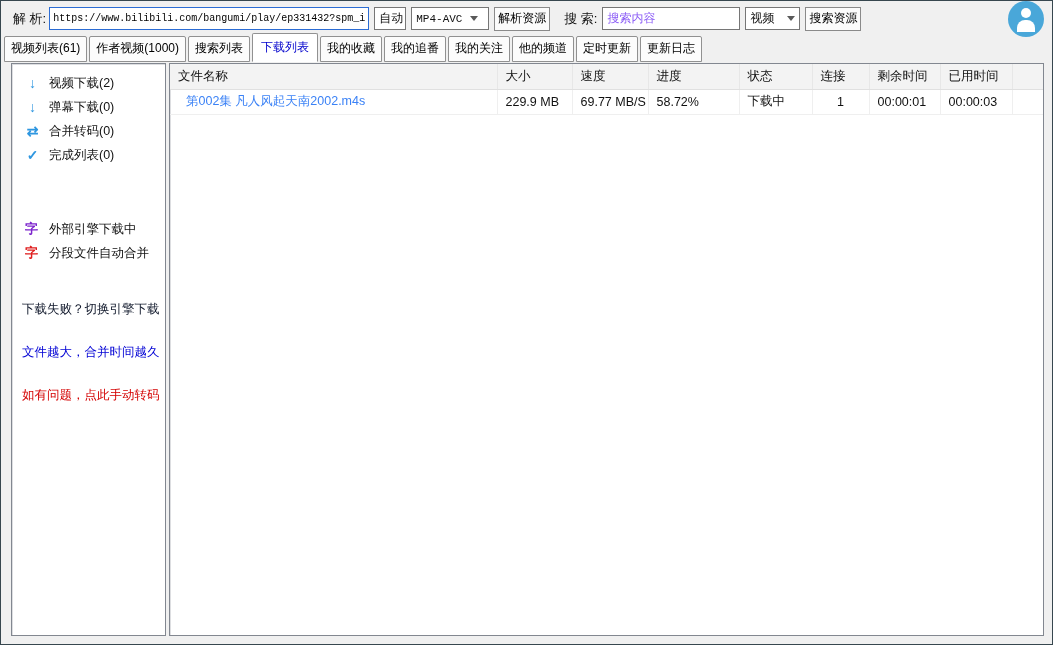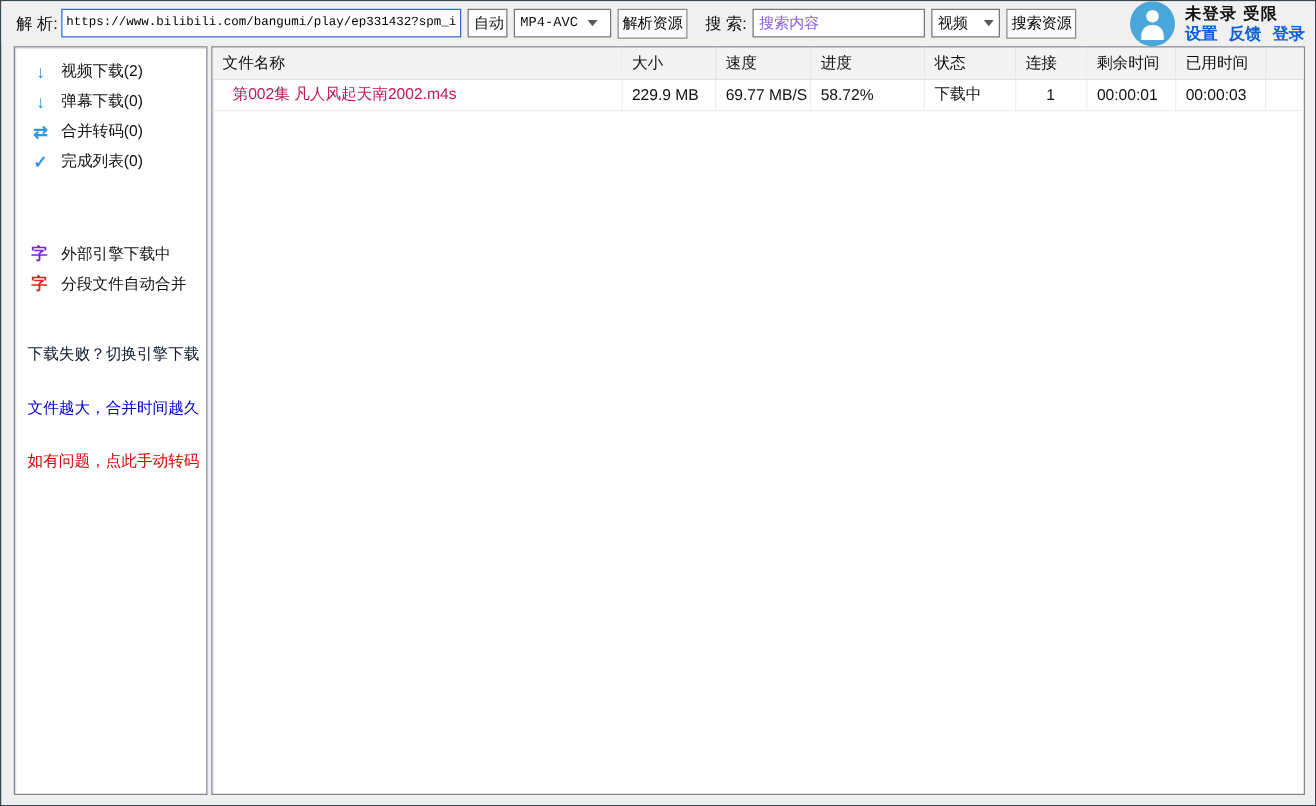--- a/index.html
+++ b/index.html
@@ -107,31 +107,35 @@
     <div class="combo w-stype">
       <span class="combo-value">视频</span>
       <span class="chev"></span>
     </div>
     <button class="push-btn">搜索资源</button>
     <div class="account">
       <div class="avatar">
         <span class="head"></span>
         <span class="torso"></span>
       </div>
-      <div class="acct-text">
-        <span class="acct-status">未登录 受限</span>
-        <span class="acct-links">
-          <span class="lnk">设置</span>
-          <span class="lnk">反馈</span>
-          <span class="lnk">登录</span>
-        </span>
-      </div>
     </div>
   </div>
 
+  <div class="tabbar">
+    <div class="tab">视频列表(61)</div>
+    <div class="tab">作者视频(1000)</div>
+    <div class="tab">搜索列表</div>
+    <div class="tab active">下载列表</div>
+    <div class="tab">我的收藏</div>
+    <div class="tab">我的追番</div>
+    <div class="tab">我的关注</div>
+    <div class="tab">他的频道</div>
+    <div class="tab">定时更新</div>
+    <div class="tab">更新日志</div>
+  </div>
 
   <div class="content">
 
     <div class="panel sidebar">
       <div class="nav-item">
         <span class="nav-ico">↓</span>
         <span class="nav-label">视频下载(2)</span>
       </div>
       <div class="nav-item">
         <span class="nav-ico">↓</span>
@@ -185,21 +189,21 @@
             <th>进度</th>
             <th>状态</th>
             <th>连接</th>
             <th>剩余时间</th>
             <th>已用时间</th>
             <th></th>
           </tr>
         </thead>
         <tbody>
           <tr>
-            <td style="color: #be185d; padding-left: 16px;">第002集 凡人风起天南2002.m4s</td>
+            <td style="color: #3b82f6; padding-left: 16px;">第002集 凡人风起天南2002.m4s</td>
             <td>229.9 MB</td>
             <td>69.77 MB/S</td>
             <td>58.72%</td>
             <td>下载中</td>
             <td class="center">1</td>
             <td>00:00:01</td>
             <td>00:00:03</td>
             <td></td>
           </tr>
         </tbody>

